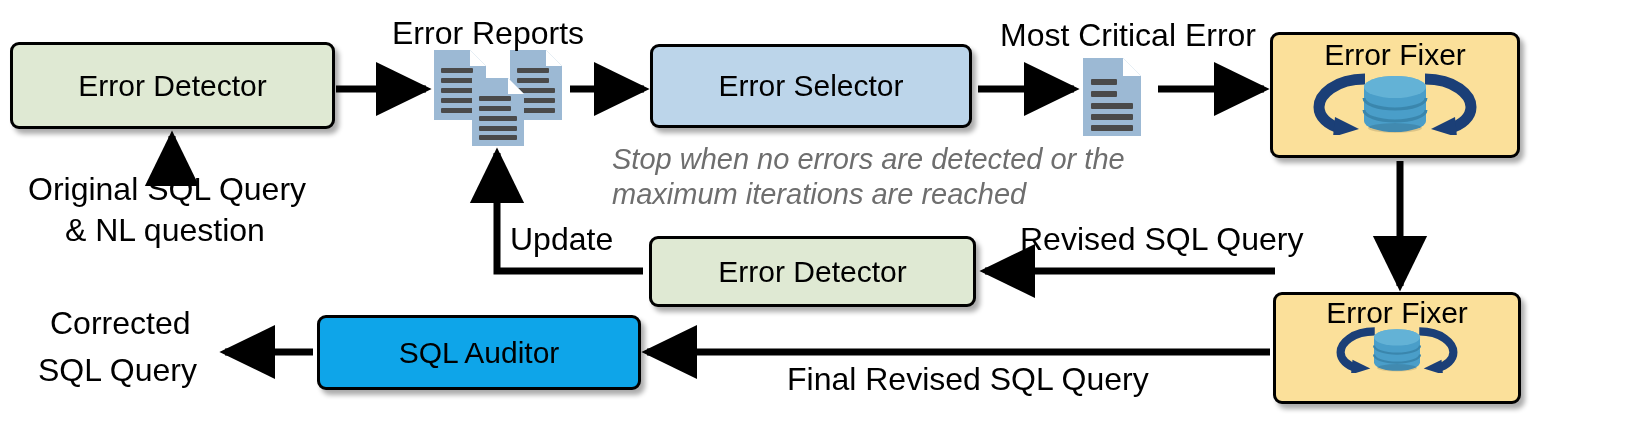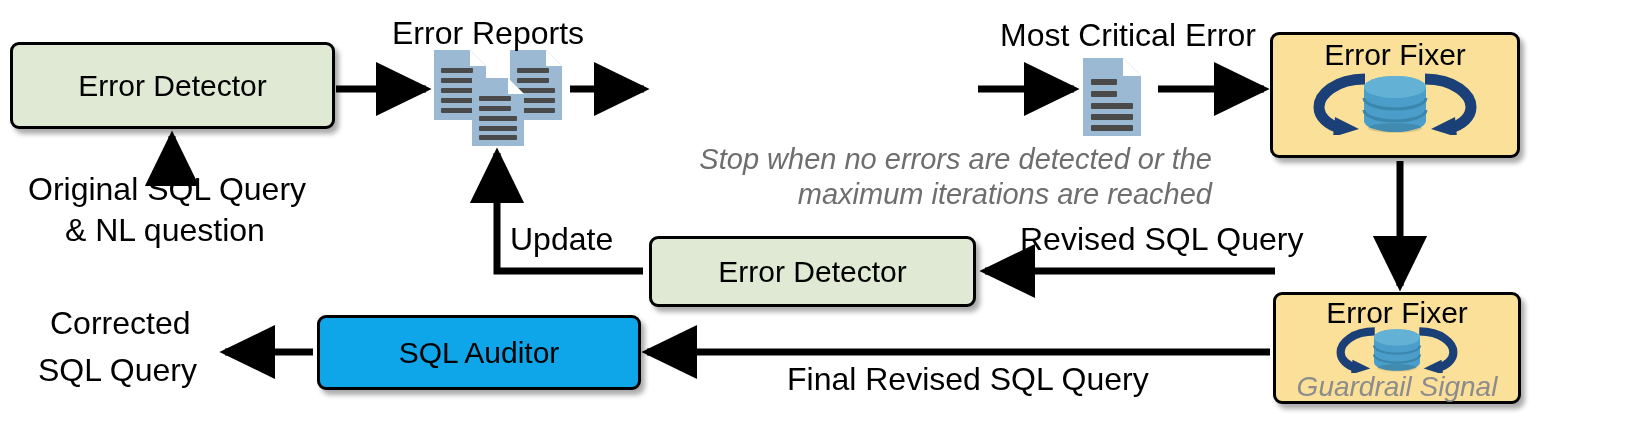--- a/index.html
+++ b/index.html
@@ -44,21 +44,21 @@
     font-size: 32px;
     color: #000000;
     line-height: 1.12;
     white-space: nowrap;
   }
   .note-text {
     position: absolute;
     font-size: 29px;
     font-style: italic;
     color: #6e6e6e;
-    text-align: right;
+    text-align: left;
     line-height: 1.22;
   }
   svg.overlay {
     position: absolute;
     left: 0; top: 0;
     width: 1627px;
     height: 448px;
     pointer-events: none;
   }
   .docicon { position: absolute; }
@@ -66,20 +66,23 @@
 </style>
 </head>
 <body>
 
 <div id="canvas">
 
   <div class="node" style="left:10px; top:42px; width:325px; height:87px; background:#dfe9d3;">
     <div class="node-label">Error Detector</div>
   </div>
 
+  <div class="node" style="left:650px; top:44px; width:322px; height:84px; background:#bcd5ea;">
+    <div class="node-label">Error Selector</div>
+  </div>
 
   <div class="node" style="left:1270px; top:32px; width:250px; height:126px; background:#fbe09a; justify-content:flex-start; padding-top:4px;">
     <div class="node-label">Error Fixer</div>
     <span style="margin-top:2px;">
       <svg class="fixicon" width="176" height="62" viewBox="0 0 176 62" aria-hidden="true">
 
         <path d="M56 9 C30 9 16 24 16 33 C16 43 26 53 40 55 L40 46 L58 58 L40 62 L40 55" fill="none" stroke="#1b3f77" stroke-width="0"></path>
         <path d="M58 6 C28 6 12 22 12 34 C12 44 21 52 33 55" fill="none" stroke="#1b3f77" stroke-width="11" stroke-linecap="butt"></path>
         <polygon points="28,44 52,56 26,64" fill="#1b3f77"></polygon>
 
@@ -113,21 +116,20 @@
         <path d="M118 6 C148 6 164 22 164 34 C164 44 155 52 143 55" fill="none" stroke="#1b3f77" stroke-width="11" stroke-linecap="butt"></path>
         <polygon points="148,44 124,56 150,64" fill="#1b3f77"></polygon>
         <ellipse cx="88" cy="14" rx="31" ry="11" fill="#5aa9cf"></ellipse>
         <path d="M57 14 L57 48 A31 11 0 0 0 119 48 L119 14 Z" fill="#4a9ec9"></path>
         <ellipse cx="88" cy="14" rx="31" ry="11" fill="#63b2d6"></ellipse>
         <path d="M57 25 A31 11 0 0 0 119 25" fill="none" stroke="#3a86ad" stroke-width="3"></path>
         <path d="M57 37 A31 11 0 0 0 119 37" fill="none" stroke="#3a86ad" stroke-width="3"></path>
         <ellipse cx="88" cy="55" rx="27" ry="5" fill="rgba(0,0,0,0.12)"></ellipse>
       </svg>
     </span>
-    <div class="node-sub">Guardrail Signal</div>
   </div>
 
   <div class="docicon" style="left:430px; top:46px; width:140px; height:104px;">
     <svg width="140" height="104" viewBox="0 0 140 104" aria-hidden="true">
 
       <g>
         <path d="M4 4 H40 L56 20 V74 H4 Z" fill="#9cb9d4"></path>
         <path d="M40 4 L56 20 H40 Z" fill="#ffffff"></path>
         <g fill="#4a4a4a">
           <rect x="11" y="22" width="32" height="5" rx="1"></rect>

